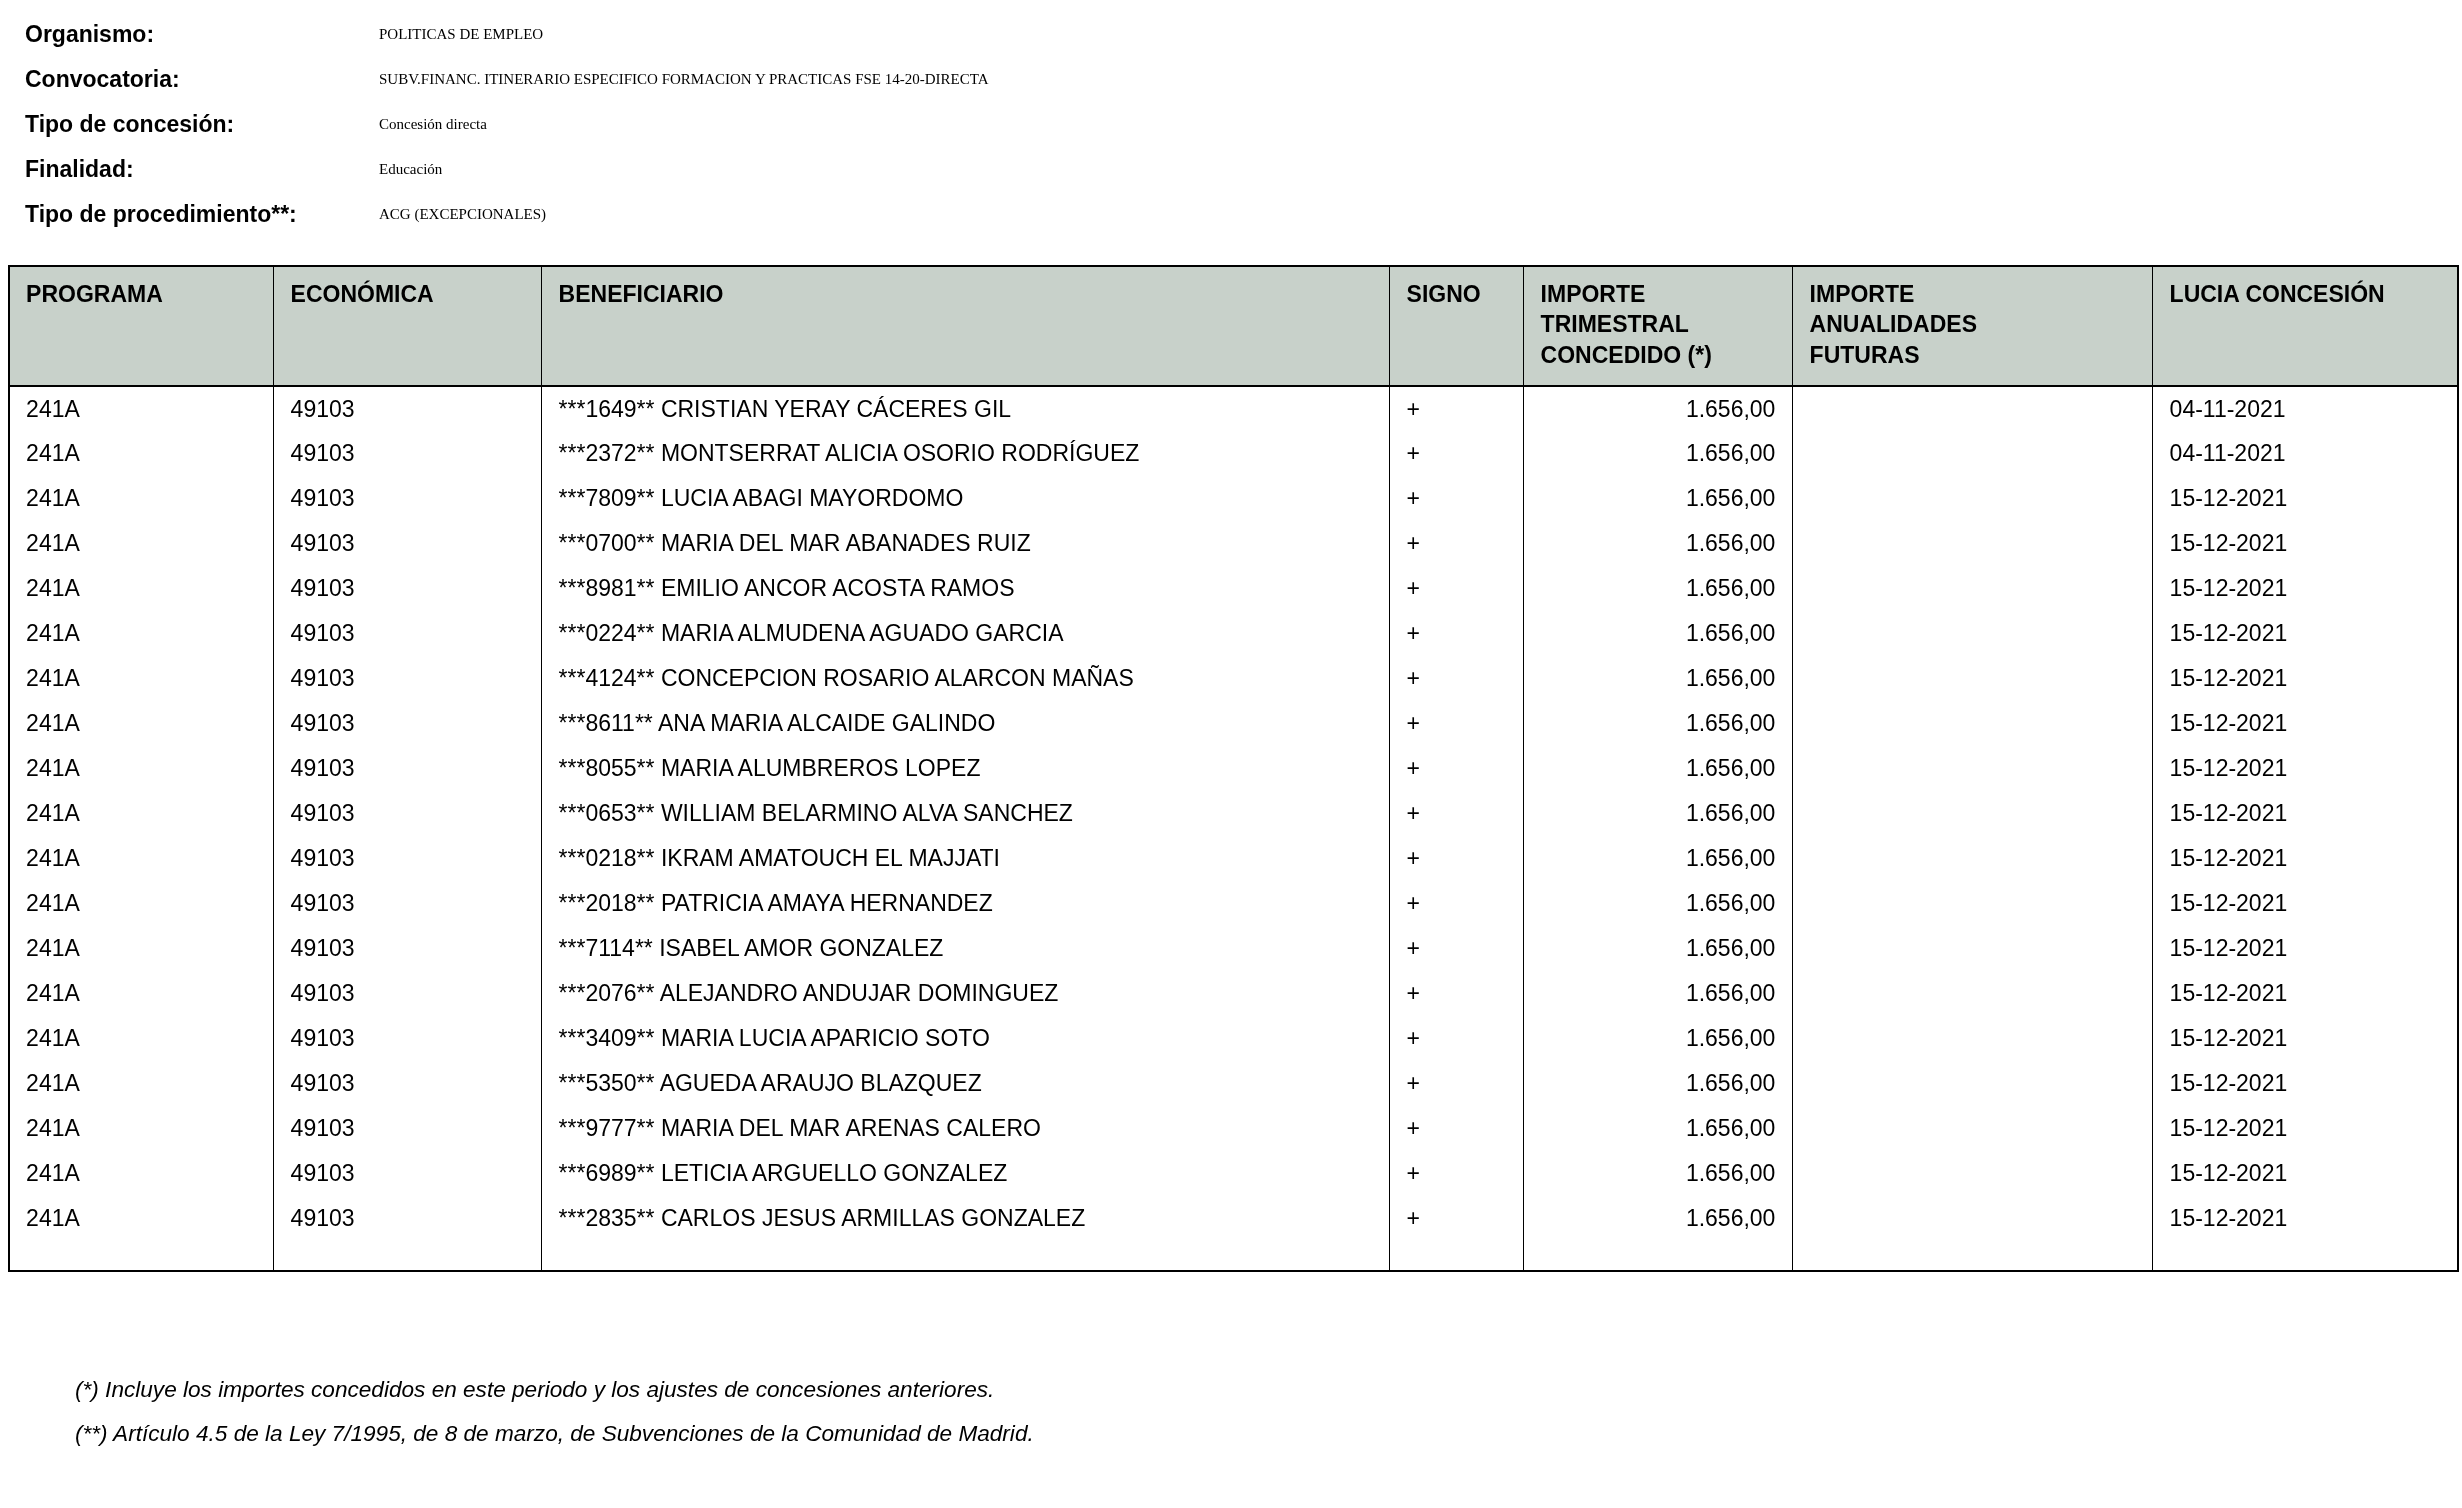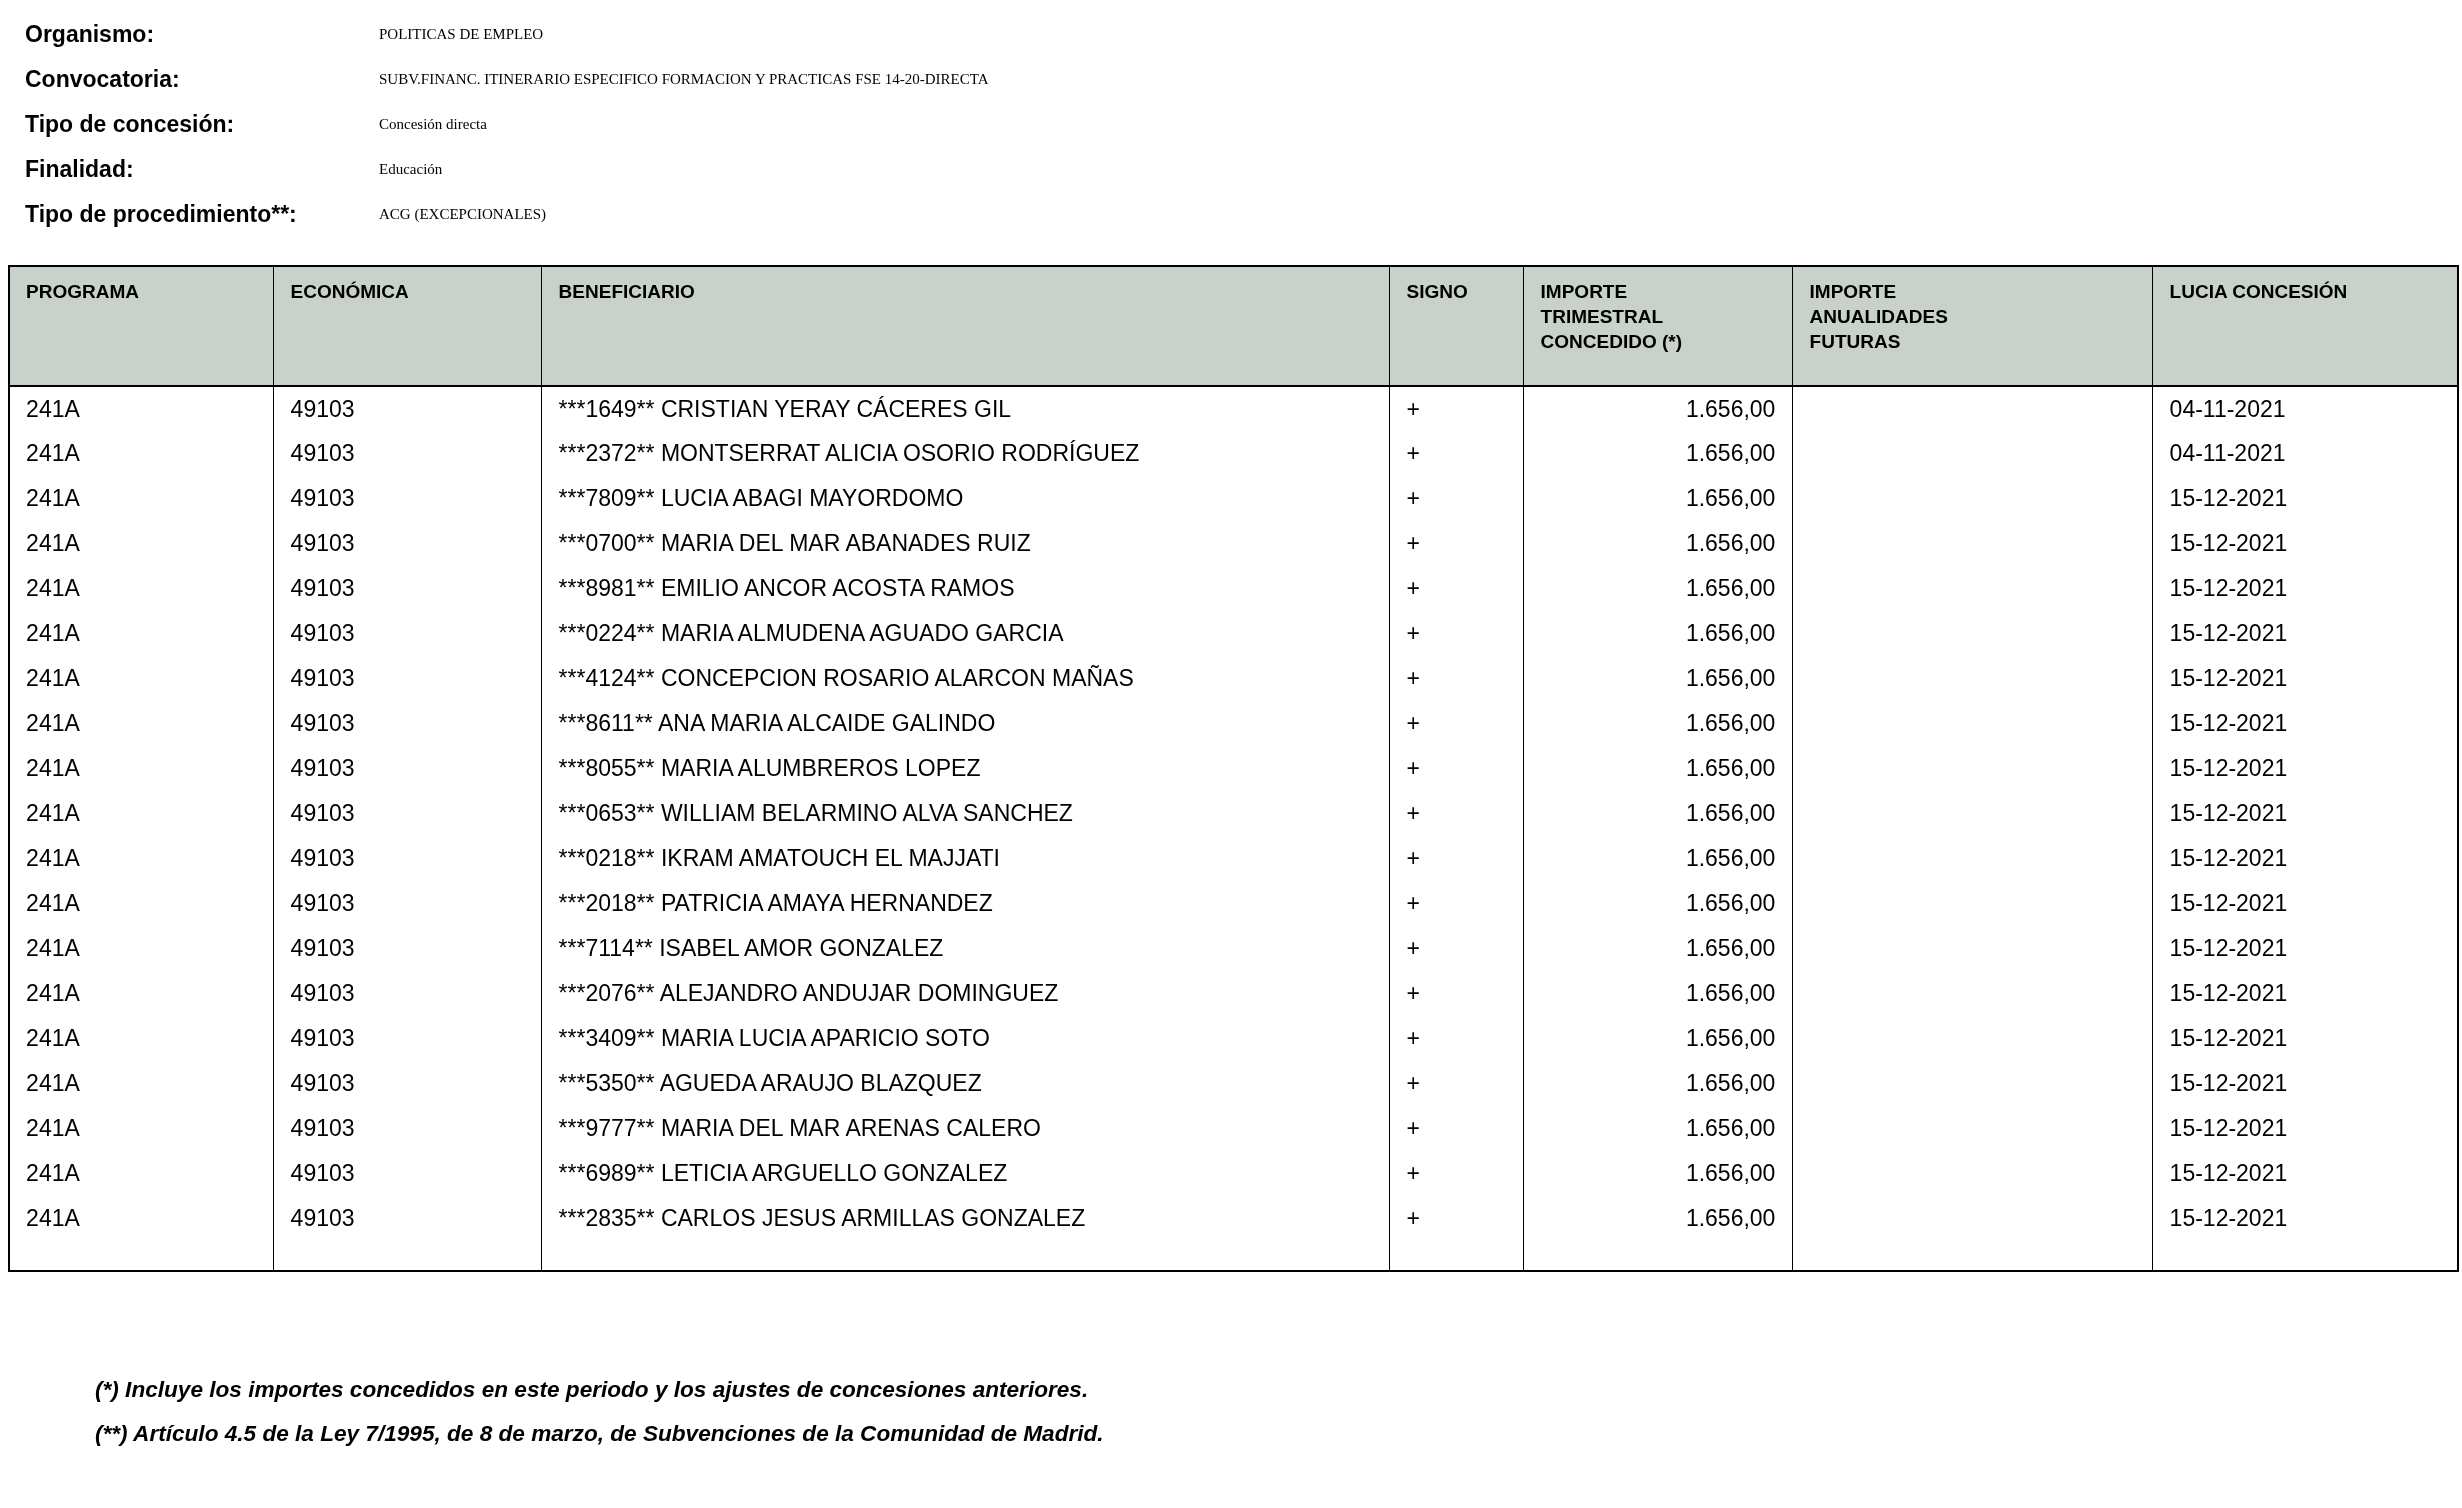--- a/index.html
+++ b/index.html
@@ -27,46 +27,45 @@
     border: 2.3px solid #000;
   }
   th, td { border-left: 1.5px solid #000; overflow: hidden; }
   th:first-child, td:first-child { border-left: none; }
   thead tr { height: 120px; }
   thead th {
     background: var(--header-bg, #c8d1ca);
     border-bottom: 2.3px solid #000;
     vertical-align: top;
     text-align: left;
-    font-size: 19px;
+    font-size: 23px;
     font-weight: bold;
     padding: 12px 7.5px 7.5px 16.6px;
     line-height: 1.32;
     white-space: pre-line;
     margin-left: 44px;
   }
   tbody td {
     height: 45px;
     font-size: 23px;
     padding-left: 16.6px;
     white-space: nowrap;
     vertical-align: middle;
   }
   td.col-importe { text-align: right; padding-right: 16.6px; padding-left: 0; }
   tr.spacer-row td { height: 30px; }
 
   
   .footnotes { margin: 96px 0 0 75px; }
   .footnote {
     font-size: 22.6px;
-    font-weight: bold;
+    font-weight: normal;
     font-style: italic;
     line-height: 44px;
     white-space: nowrap;
-    margin-left: 20px;
   }
 </style>
 </head>
 <body>
 
 <div class="page">
 
   <section class="meta" id="meta">
       <div class="meta-row">
         <span class="meta-label">Organismo:</span>

